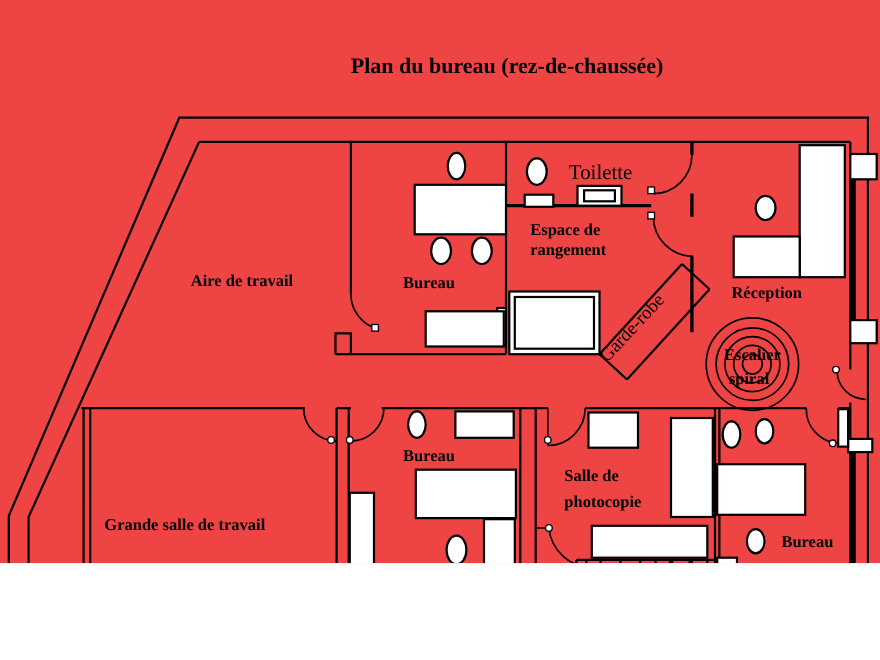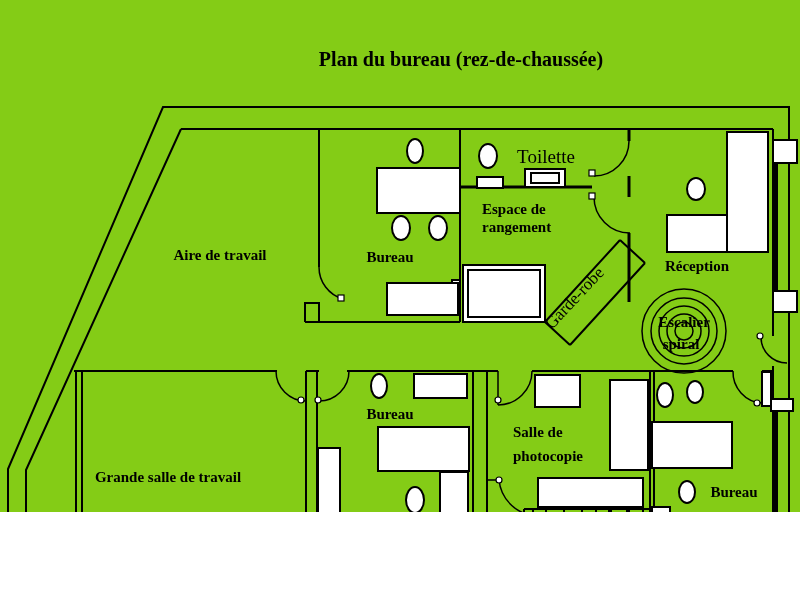--- a/index.html
+++ b/index.html
@@ -1,16 +1,16 @@
 <!DOCTYPE html>
 <html><head>
 <meta charset="utf-8">
 <style>
   html,body{margin:0;padding:0;background:#fff;}
-  .stage{position:relative;width:800px;height:512px;background:#84cc16;overflow:hidden;}
+  .stage{position:relative;width:800px;height:512px;background:#ef4444;overflow:hidden;}
   svg{display:block;}
   text{font-family:"Liberation Serif","DejaVu Serif",serif;fill:#000;}
   .lbl{font-weight:bold;font-size:15px;}
   .lbl-big{font-size:19px;font-weight:normal;}
   .title-t{font-size:20px;font-weight:bold;}
   .garde-t{font-size:17px;font-weight:normal;}
   .wall{stroke:#000;fill:none;stroke-width:2;}
   .wall3{stroke:#000;fill:none;stroke-width:3;}
   .thin{stroke:#000;fill:none;stroke-width:1.5;}
   .furn{stroke:#000;fill:#fff;stroke-width:2;}

